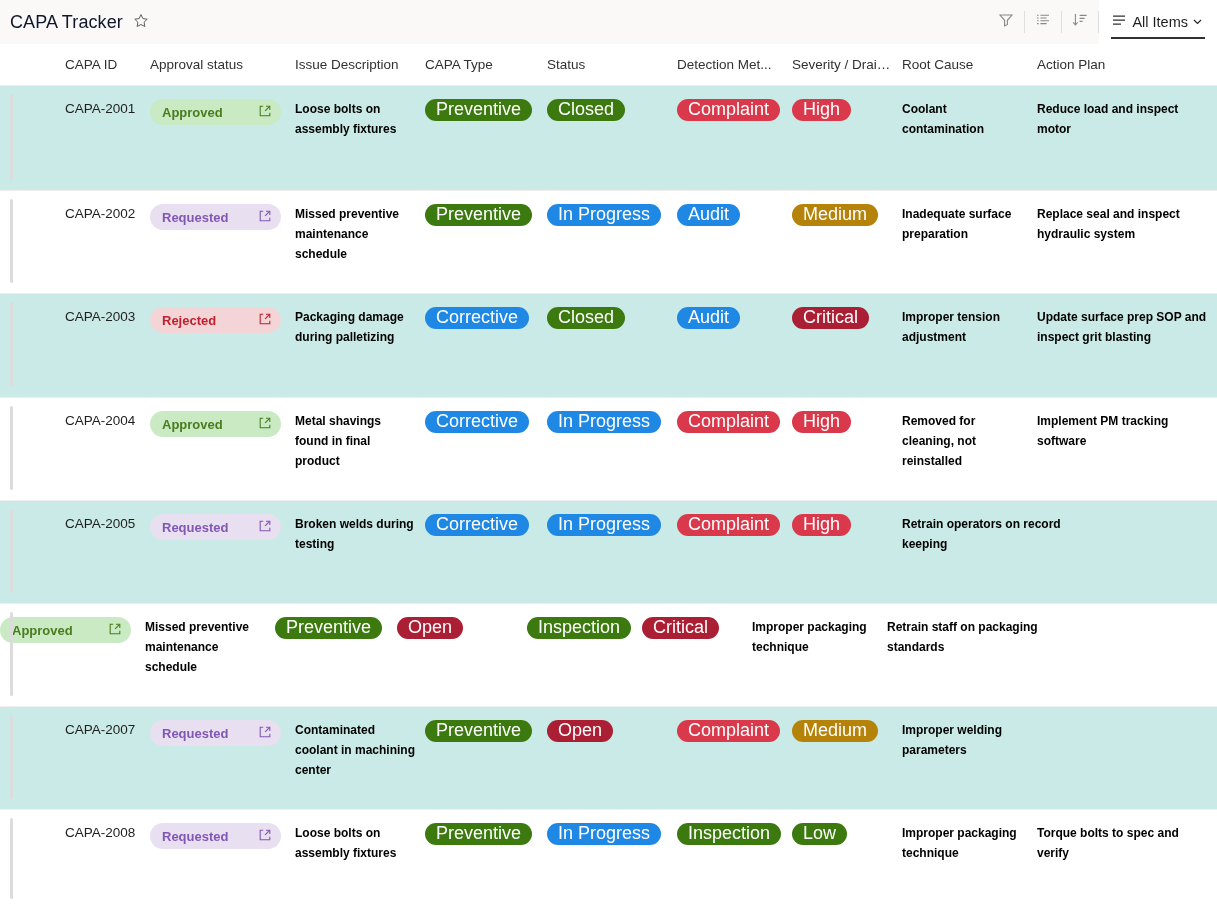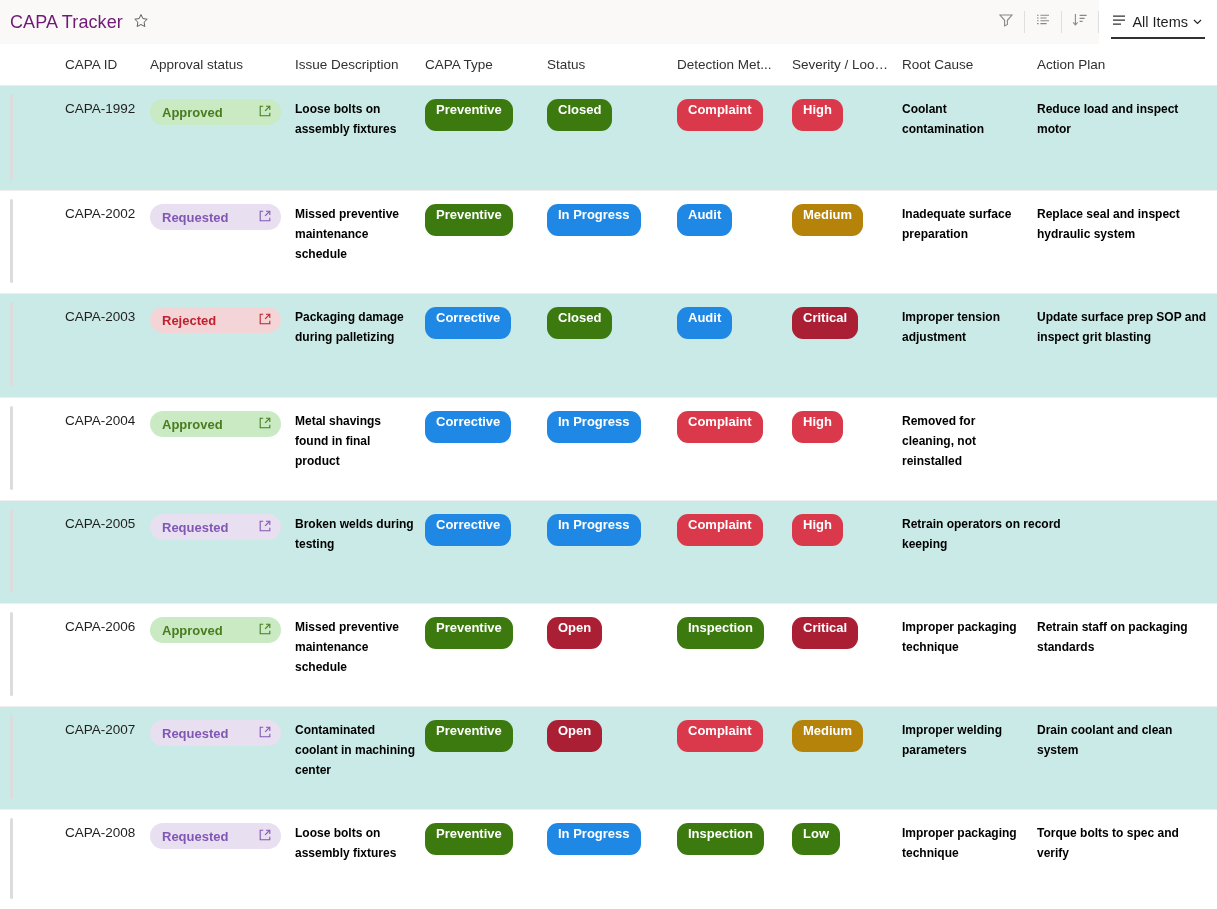--- a/index.html
+++ b/index.html
@@ -12,21 +12,21 @@
   }
   
   .topbar{
     position:relative;
     height:44px;
     background:#faf9f8;
     display:flex;align-items:center;
     box-sizing:border-box;
   }
   .title-wrap{display:flex;align-items:center;gap:10px;padding-left:10px;}
-  .page-title{font-size:18px;color:#701a75;letter-spacing:.1px;}
+  .page-title{font-size:18px;color:#0f172a;letter-spacing:.1px;}
   .star-icon{color:#605e5c;font-size:15px;line-height:1;cursor:pointer;}
   .toolbar{margin-left:auto;display:flex;align-items:center;height:44px;}
   .tb-btn{
     width:36px;height:44px;display:flex;align-items:center;justify-content:center;
     cursor:pointer;
   }
   .tb-sep{width:1px;height:22px;background:#e1dfdd;}
   .views{
     display:flex;align-items:center;gap:4px;
     height:44px;padding:0 14px 0 12px;
@@ -89,22 +89,22 @@
   .soft-pill{
     display:inline-flex;align-items:center;justify-content:space-between;
     width:131px;height:26px;border-radius:13px;
     padding:0 9px 0 12px;box-sizing:border-box;
     font-size:13px;font-weight:bold;cursor:pointer;
   }
   .soft-pill .lnk{font-size:13px;font-weight:normal;line-height:1;}
   
   .pill{
     display:inline-block;border-radius:11px;
-    padding:3px 11px 14px 11px;
-    font-size:13px;font-weight:bold;color:#fff;
+    padding:3px 11px 4px 11px;
+    font-size:18px;font-weight:normal;color:#fff;
     line-height:15px;white-space:nowrap;cursor:pointer;
   }
 </style>
 </head>
 <body>
 
 <div class="topbar">
   <div class="title-wrap">
     <span class="page-title">CAPA Tracker</span>
     <span class="star-icon">
@@ -167,28 +167,28 @@
 </div>
 
 <div class="grid">
   <div class="hdr">
     <div class="cell c-id">CAPA ID</div>
     <div class="cell c-appr">Approval status</div>
     <div class="cell c-desc">Issue Description</div>
     <div class="cell c-type">CAPA Type</div>
     <div class="cell c-status">Status</div>
     <div class="cell c-det">Detection Met...</div>
-    <div class="cell c-sev">Severity / Loose...</div>
+    <div class="cell c-sev">Severity / Drain...</div>
     <div class="cell c-root">Root Cause</div>
     <div class="cell c-plan">Action Plan</div>
   </div>
   <div id="rows-host">
       <div class="row alt" style="height: 105px;">
         <span class="rowbar"></span>
-        <div class="cell c-id"><span class="id-text">CAPA-1992</span></div>
+        <div class="cell c-id"><span class="id-text">CAPA-2001</span></div>
         <div class="cell c-appr"><span class="soft-pill" style="background:#c9eac3;color:#4a7c1e">
             <span>Approved</span>
             <span class="lnk"><svg width="14" height="14" viewBox="0 0 14 14" aria-hidden="true">
                 <path d="M5.2 2.2H2.2v9.6h9.6V8.8" fill="none" stroke="#4a7c1e" stroke-width="1.1"></path>
                 <path d="M8 2.2h3.8V6" fill="none" stroke="#4a7c1e" stroke-width="1.1"></path>
                 <path d="M11.6 2.4L7.1 6.9" fill="none" stroke="#4a7c1e" stroke-width="1.1"></path>
               </svg></span>
           </span></div>
         <div class="cell c-desc"><span class="body-text">Loose bolts on assembly fixtures</span></div>
         <div class="cell c-type"><span class="pill" style="background:#3c7a10">Preventive</span></div>
@@ -246,20 +246,21 @@
                 <path d="M8 2.2h3.8V6" fill="none" stroke="#4a7c1e" stroke-width="1.1"></path>
                 <path d="M11.6 2.4L7.1 6.9" fill="none" stroke="#4a7c1e" stroke-width="1.1"></path>
               </svg></span>
           </span></div>
         <div class="cell c-desc"><span class="body-text">Metal shavings found in final product</span></div>
         <div class="cell c-type"><span class="pill" style="background:#1f88e5">Corrective</span></div>
         <div class="cell c-status"><span class="pill" style="background:#1f88e5">In Progress</span></div>
         <div class="cell c-det"><span class="pill" style="background:#d9394a">Complaint</span></div>
         <div class="cell c-sev"><span class="pill" style="background:#d9394a">High</span></div>
         <div class="cell c-root"><span class="body-text">Removed for cleaning, not reinstalled</span></div>
+        <div class="cell c-plan"><span class="body-text">Implement PM tracking software</span></div>
       </div>
       <div class="row alt" style="height: 103px;">
         <span class="rowbar"></span>
         <div class="cell c-id"><span class="id-text">CAPA-2005</span></div>
         <div class="cell c-appr"><span class="soft-pill" style="background:#e8dff0;color:#8157b5">
             <span>Requested</span>
             <span class="lnk"><svg width="14" height="14" viewBox="0 0 14 14" aria-hidden="true">
                 <path d="M5.2 2.2H2.2v9.6h9.6V8.8" fill="none" stroke="#8157b5" stroke-width="1.1"></path>
                 <path d="M8 2.2h3.8V6" fill="none" stroke="#8157b5" stroke-width="1.1"></path>
                 <path d="M11.6 2.4L7.1 6.9" fill="none" stroke="#8157b5" stroke-width="1.1"></path>
@@ -267,21 +268,20 @@
           </span></div>
         <div class="cell c-desc"><span class="body-text">Broken welds during testing</span></div>
         <div class="cell c-type"><span class="pill" style="background:#1f88e5">Corrective</span></div>
         <div class="cell c-status"><span class="pill" style="background:#1f88e5">In Progress</span></div>
         <div class="cell c-det"><span class="pill" style="background:#d9394a">Complaint</span></div>
         <div class="cell c-sev"><span class="pill" style="background:#d9394a">High</span></div>
         <div class="cell c-plan"><span class="body-text">Retrain operators on record keeping</span></div>
       </div>
       <div class="row plain" style="height: 103px;">
         <span class="rowbar"></span>
-        <div class="cell c-id"><span class="id-text">CAPA-2006</span></div>
         <div class="cell c-appr"><span class="soft-pill" style="background:#c9eac3;color:#4a7c1e">
             <span>Approved</span>
             <span class="lnk"><svg width="14" height="14" viewBox="0 0 14 14" aria-hidden="true">
                 <path d="M5.2 2.2H2.2v9.6h9.6V8.8" fill="none" stroke="#4a7c1e" stroke-width="1.1"></path>
                 <path d="M8 2.2h3.8V6" fill="none" stroke="#4a7c1e" stroke-width="1.1"></path>
                 <path d="M11.6 2.4L7.1 6.9" fill="none" stroke="#4a7c1e" stroke-width="1.1"></path>
               </svg></span>
           </span></div>
         <div class="cell c-desc"><span class="body-text">Missed preventive maintenance schedule</span></div>
         <div class="cell c-type"><span class="pill" style="background:#3c7a10">Preventive</span></div>
@@ -301,21 +301,20 @@
                 <path d="M8 2.2h3.8V6" fill="none" stroke="#8157b5" stroke-width="1.1"></path>
                 <path d="M11.6 2.4L7.1 6.9" fill="none" stroke="#8157b5" stroke-width="1.1"></path>
               </svg></span>
           </span></div>
         <div class="cell c-desc"><span class="body-text">Contaminated coolant in machining center</span></div>
         <div class="cell c-type"><span class="pill" style="background:#3c7a10">Preventive</span></div>
         <div class="cell c-status"><span class="pill" style="background:#ab1f35">Open</span></div>
         <div class="cell c-det"><span class="pill" style="background:#d9394a">Complaint</span></div>
         <div class="cell c-sev"><span class="pill" style="background:#b5820a">Medium</span></div>
         <div class="cell c-root"><span class="body-text">Improper welding parameters</span></div>
-        <div class="cell c-plan"><span class="body-text">Drain coolant and clean system</span></div>
       </div>
       <div class="row plain" style="height: 100px; justify-content: space-between;">
         <span class="rowbar"></span>
         <div class="cell c-id"><span class="id-text">CAPA-2008</span></div>
         <div class="cell c-appr"><span class="soft-pill" style="background:#e8dff0;color:#8157b5">
             <span>Requested</span>
             <span class="lnk"><svg width="14" height="14" viewBox="0 0 14 14" aria-hidden="true">
                 <path d="M5.2 2.2H2.2v9.6h9.6V8.8" fill="none" stroke="#8157b5" stroke-width="1.1"></path>
                 <path d="M8 2.2h3.8V6" fill="none" stroke="#8157b5" stroke-width="1.1"></path>
                 <path d="M11.6 2.4L7.1 6.9" fill="none" stroke="#8157b5" stroke-width="1.1"></path>

